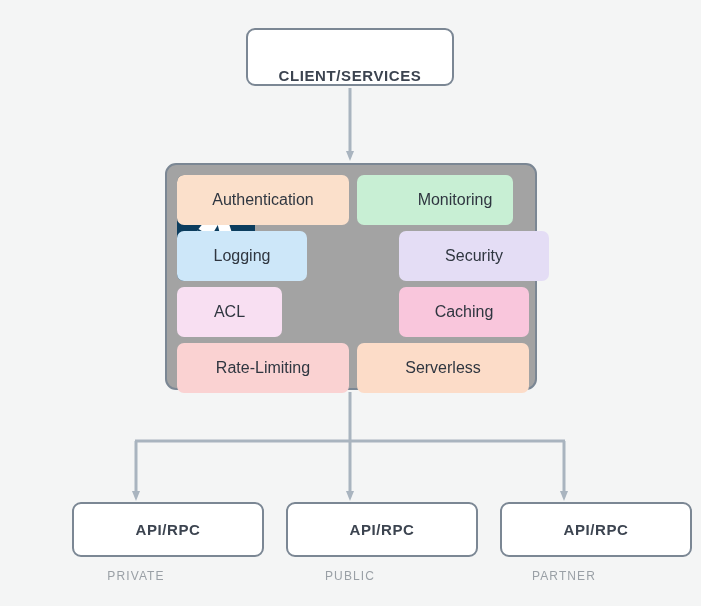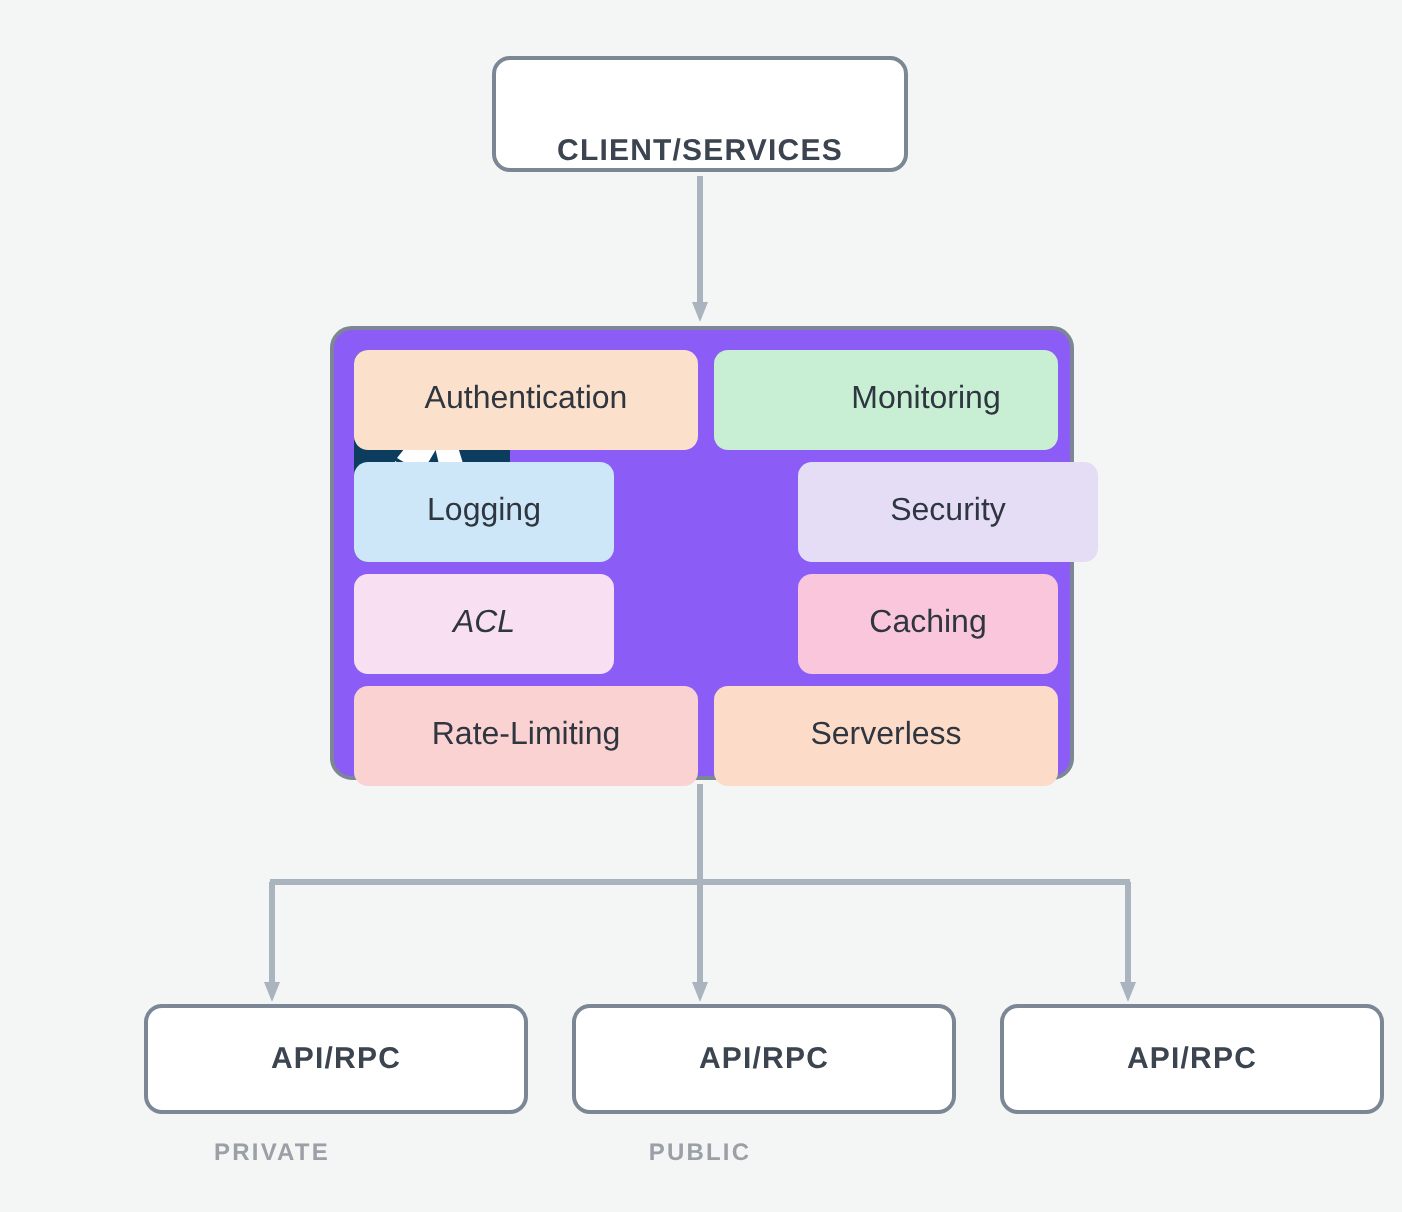--- a/index.html
+++ b/index.html
@@ -56,21 +56,21 @@
     align-items: flex-end;
   }
 
   
   #gateway-panel {
     position: absolute;
     left: 165px;
     top: 163px;
     width: 372px;
     height: 227px;
-    background: #8b5cf6;
+    background: #a3a3a3;
     border: 2px solid #7b8794;
     border-radius: 11px;
     box-sizing: border-box;
     padding: 10px;
   }
   .panel-grid {
     position: relative;
     width: 100%;
     height: 100%;
   }
@@ -83,24 +83,24 @@
     box-sizing: border-box;
   }
   .tile .tile-label {
     font-size: 16px;
     color: #2f3640;
     white-space: nowrap;
   }
 
   
   .t-auth       { left: 0px;   top: 0px;   width: 172px; height: 50px; }
-  .t-monitoring { left: 180px; top: 0px;   width: 172px; height: 50px; padding-left: 40px; }
+  .t-monitoring { left: 180px; top: 0px;   width: 156px; height: 50px; padding-left: 40px; }
   .t-logging    { left: 0px;   top: 56px;  width: 130px; height: 50px; }
   .t-security   { left: 222px; top: 56px;  width: 150px; height: 50px; text-align: right; }
-  .t-acl        { left: 0px;   top: 112px; width: 130px; height: 50px; font-style: italic; }
+  .t-acl        { left: 0px;   top: 112px; width: 105px; height: 50px; }
   .t-caching    { left: 222px; top: 112px; width: 130px; height: 50px; }
   .t-rate       { left: 0px;   top: 168px; width: 172px; height: 50px; }
   .t-serverless { left: 180px; top: 168px; width: 172px; height: 50px; text-align: right; }
 
   .t-logo {
     left: 137px;
     top: 56px;
     width: 78px;
     height: 106px;
     border-radius: 7px;
@@ -120,21 +120,21 @@
   #api-private { left: 40px; }
   #api-public  { left: 254px; }
   #api-partner { left: 468px; }
 
   .api-caption {
     position: absolute;
     top: 569px;
     width: 192px;
     text-align: center;
     font-size: 12px;
-    font-weight: bold;
+    font-weight: normal;
     letter-spacing: 1.1px;
     color: #9aa0a6;
   }
   #caption-private { left: 40px; }
   #caption-public  { left: 254px; }
   #caption-partner { left: 468px; }
 </style>
 </head>
 <body>
 
@@ -225,14 +225,15 @@
   <div class="api-caption" id="caption-private">PRIVATE</div>
 
   <div class="node-box api-box" id="api-public">
     <span class="node-label">API/RPC</span>
   </div>
   <div class="api-caption" id="caption-public">PUBLIC</div>
 
   <div class="node-box api-box" id="api-partner">
     <span class="node-label">API/RPC</span>
   </div>
+  <div class="api-caption" id="caption-partner">PARTNER</div>
 
 </div>
 
 </body></html>

